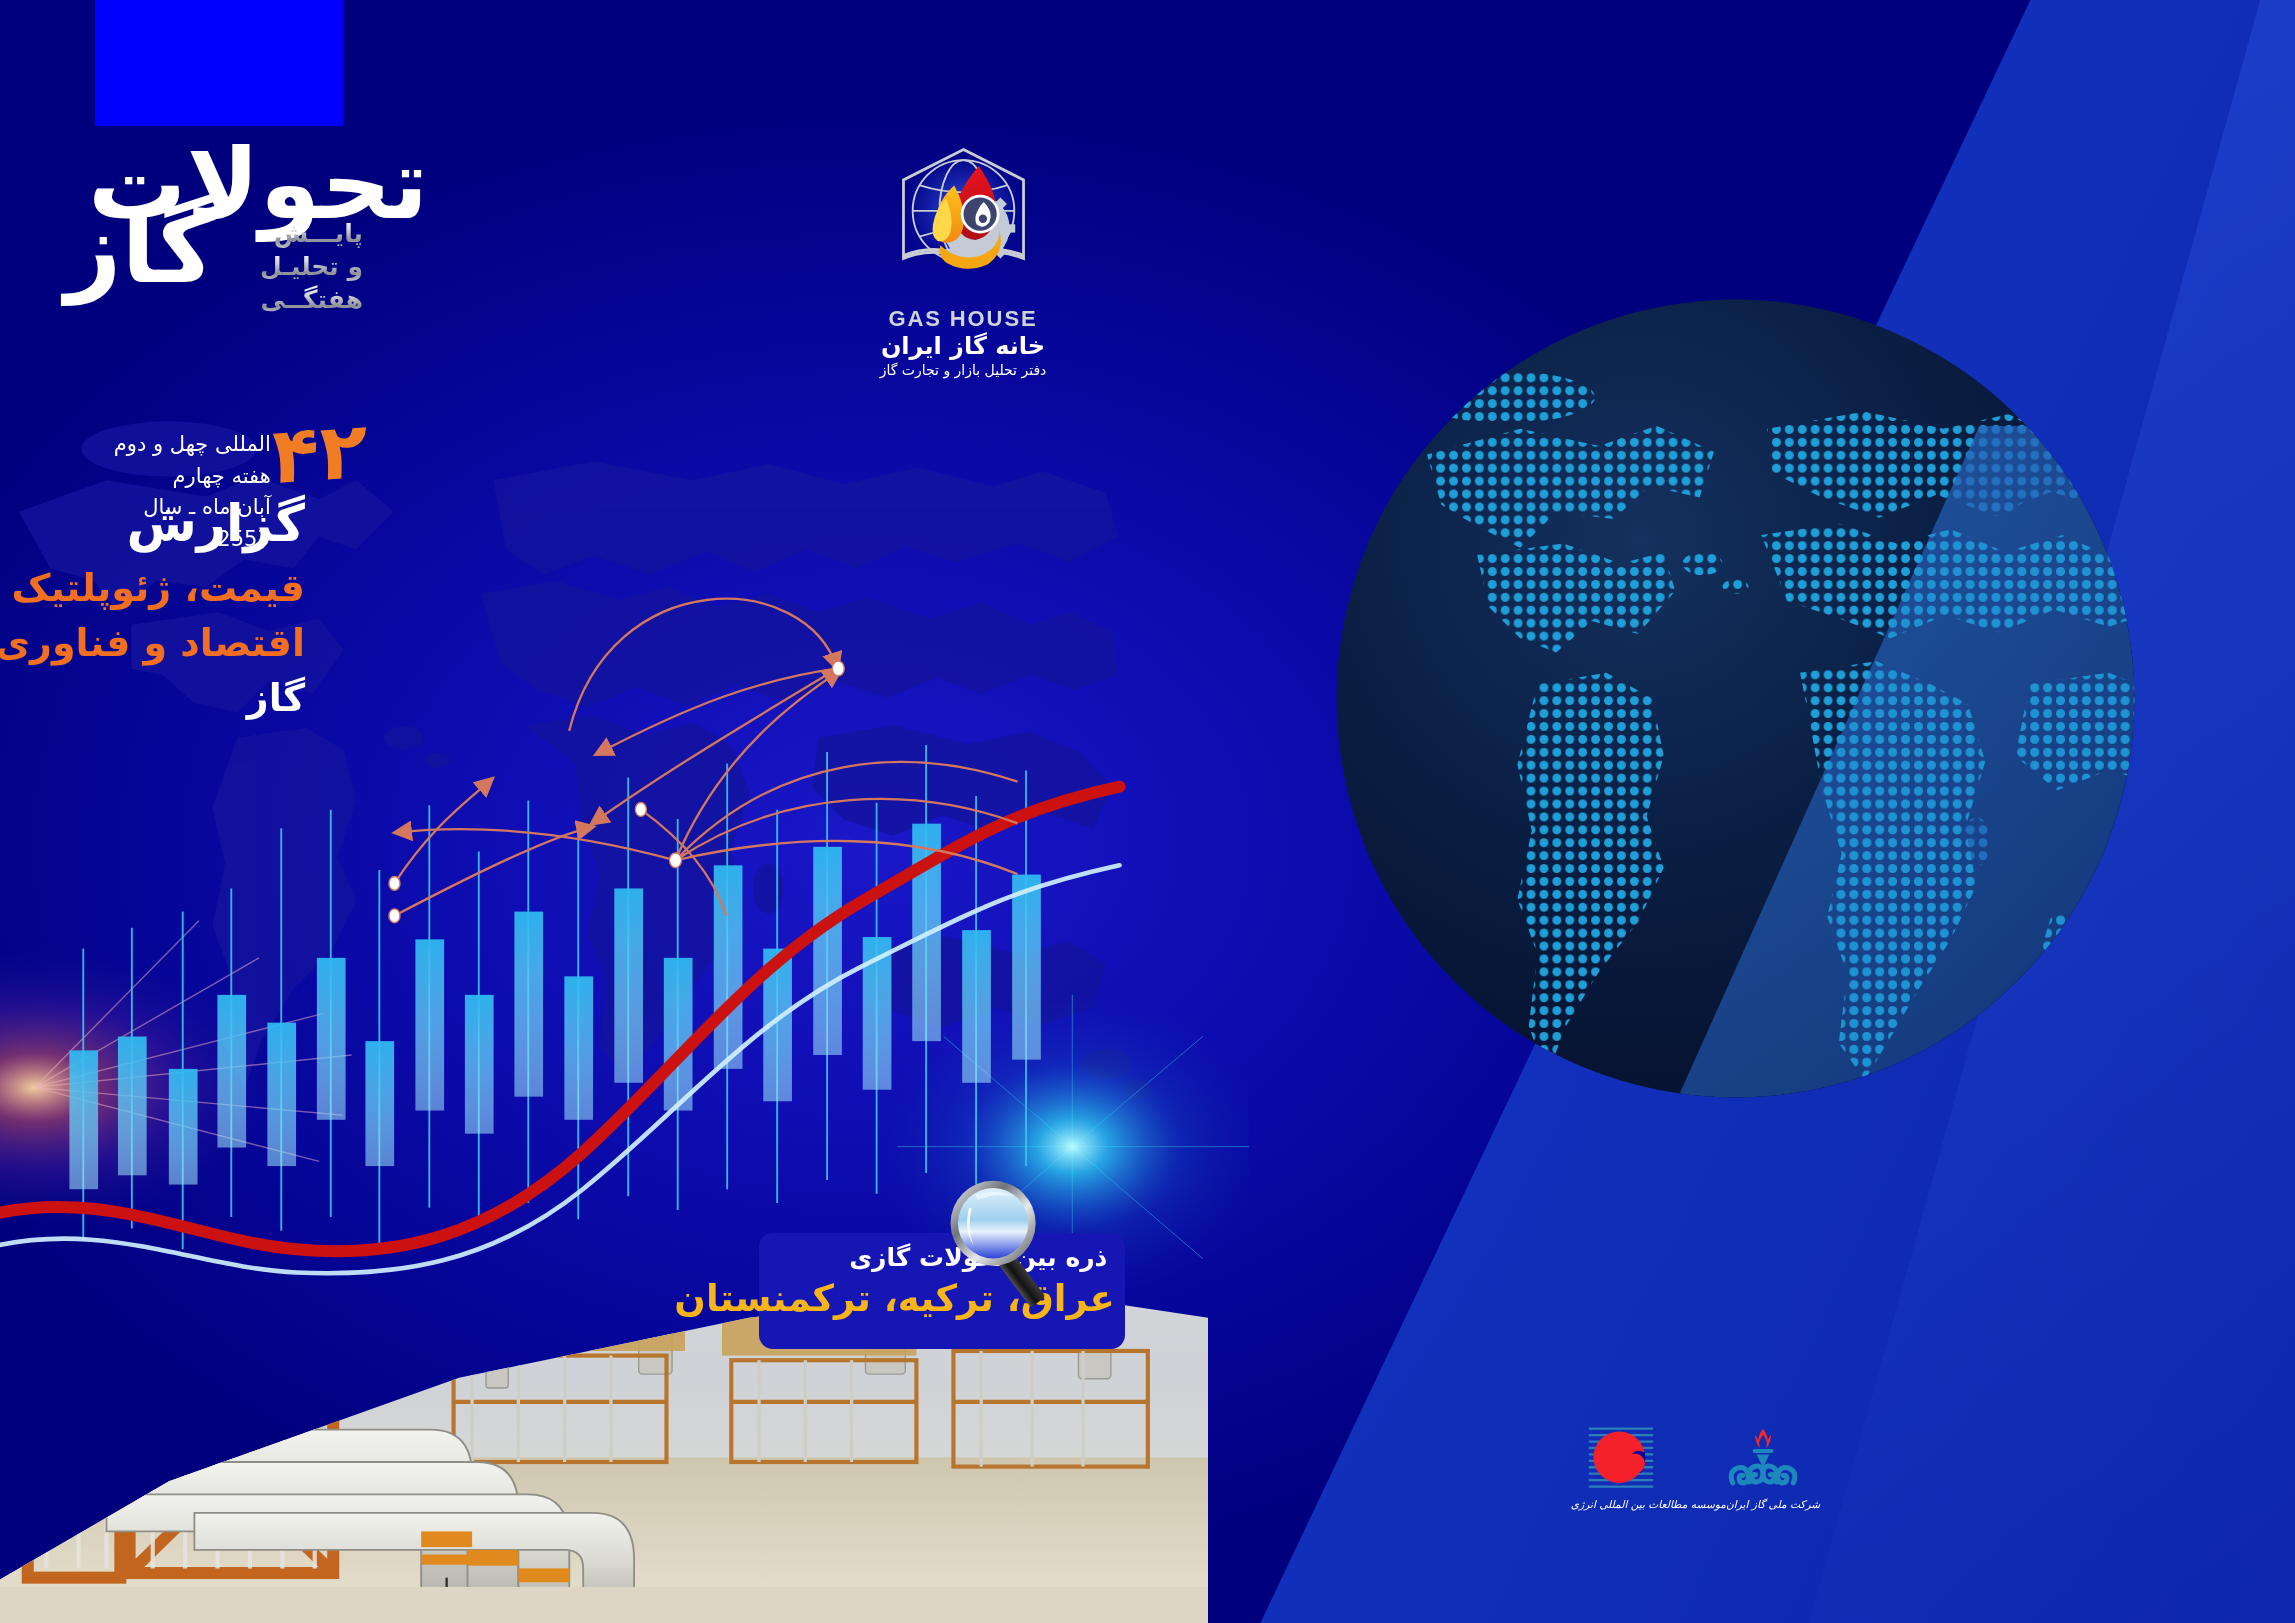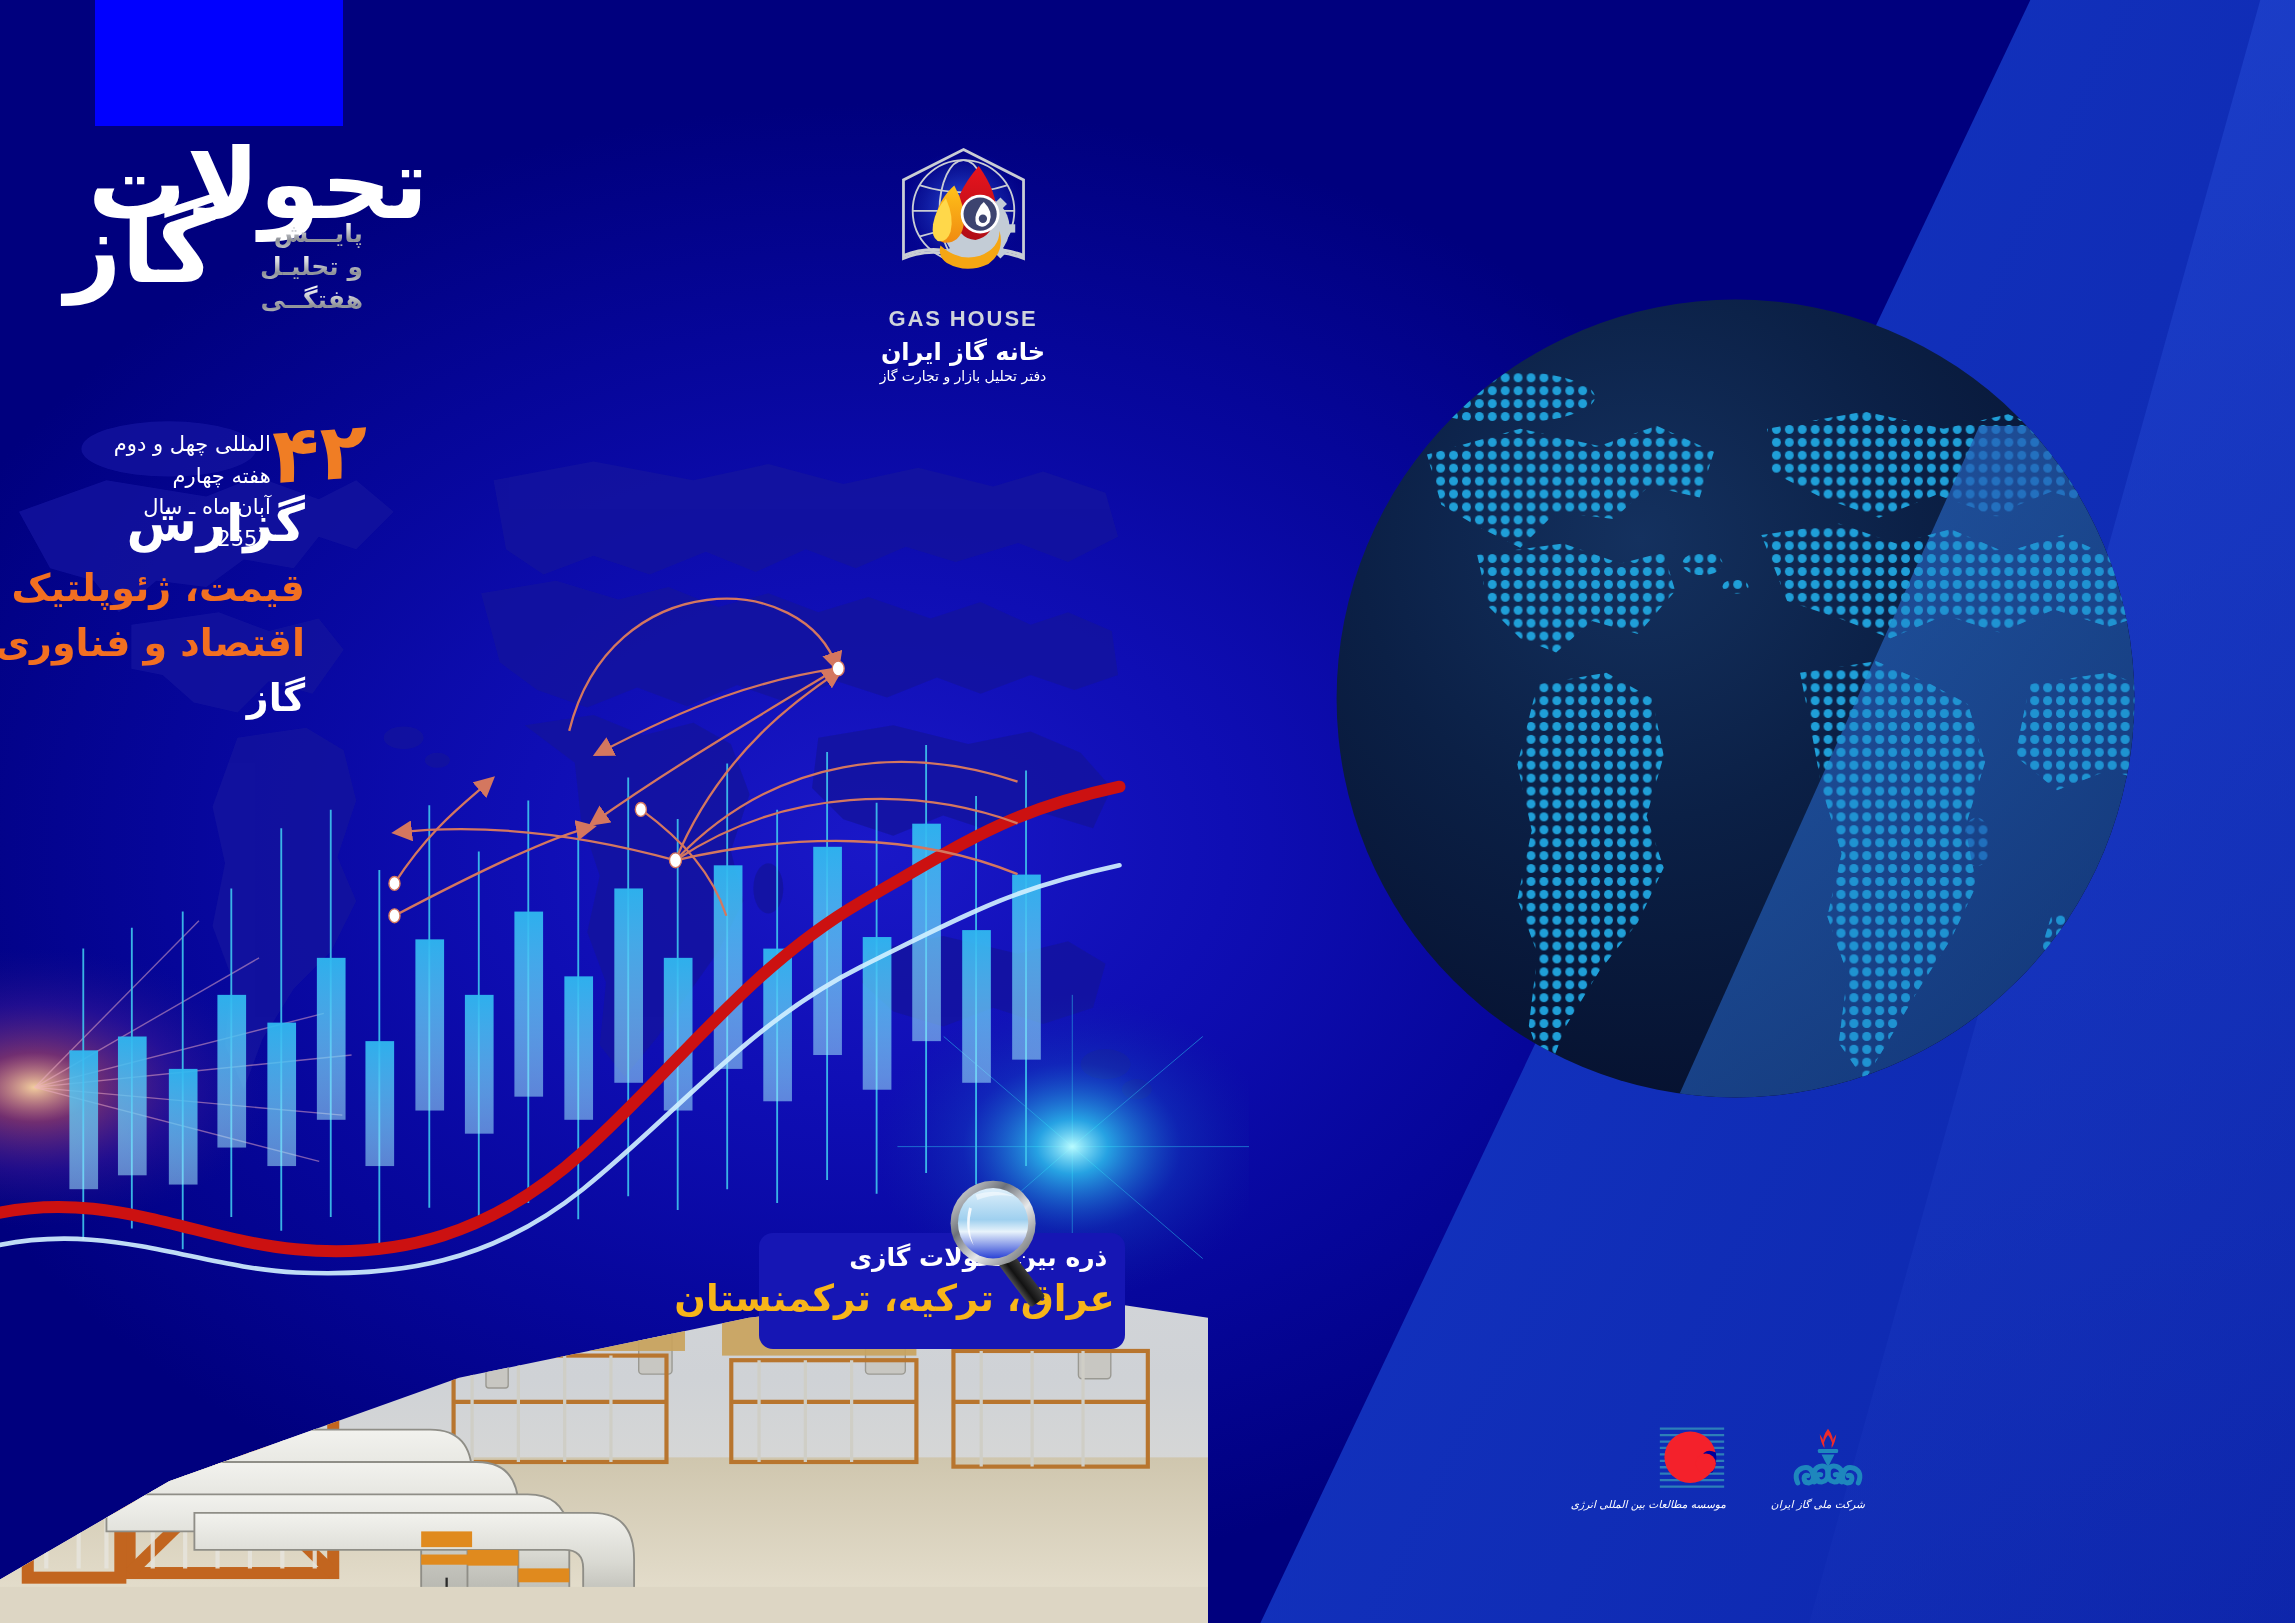--- a/index.html
+++ b/index.html
@@ -60,21 +60,21 @@
   .hl{font-weight:bold;line-height:1.07;white-space:nowrap;}
   .hl1{font-size:51px;color:#ffffff;}
   .hl2{font-size:38px;color:#f26f21;margin-top:16.7px;}
   .hl3{font-size:38px;color:#f26f21;margin-top:14px;}
   .hl4{font-size:38px;color:#ffffff;margin-top:14px;}
 
   
   .logo-wrap{position:absolute;left:866px;top:139px;width:194px;text-align:center;}
   .logo-en{color:#cfd4da;font-size:22px;letter-spacing:1.9px;font-weight:600;
     margin-top:14px;direction:ltr;font-family:"Liberation Sans",sans-serif;}
-  .logo-fa{color:#ffffff;font-size:24px;font-weight:bold;direction:rtl;margin-top:6px;letter-spacing:-0.5px;}
+  .logo-fa{color:#ffffff;font-size:24px;font-weight:bold;direction:rtl;margin-top:0;letter-spacing:-0.5px;}
   .logo-sub{color:#ffffff;font-size:14px;direction:rtl;margin-top:1.9px;text-align:center;}
 
   
   .globe-wrap{position:absolute;left:1305px;top:268px;width:861px;height:861px;}
 
   
   .chart-layer{position:absolute;left:0;top:671px;width:1249px;height:694px;}
 
   
   .photo{position:absolute;left:0;top:1078px;width:1208px;height:545px;overflow:hidden;
@@ -82,21 +82,21 @@
 
   
   .banner{position:absolute;left:759px;top:1233px;width:366px;height:116px;
     background:#1616b4;border-radius:14px;direction:rtl;}
   .banner-l1{position:absolute;top:10.2px;right:17.6px;color:#ffffff;font-size:25px;font-weight:bold;white-space:nowrap;}
   .banner-l2{position:absolute;top:44px;right:10.2px;color:#f7b519;font-size:37px;font-weight:bold;white-space:nowrap;letter-spacing:-0.9px;}
   .mag{position:absolute;left:945px;top:1175px;width:111px;height:139px;}
 
   
   .footer-logos{position:absolute;left:1587px;top:1425px;width:296px;height:148px;}
-  .flogo{position:absolute;text-align:right;}
+  .flogo{position:absolute;text-align:left;}
   .flogo-cap{color:#ffffff;font-size:10.6px;margin-top:2.8px;direction:rtl;white-space:nowrap;
     font-family:"DejaVu Serif","Liberation Serif",serif;font-style:italic;}
 </style>
 </head>
 <body>
 
 <div class="stage">
 
   <div class="bg-base"></div>
   <div class="bg-radial"></div>

